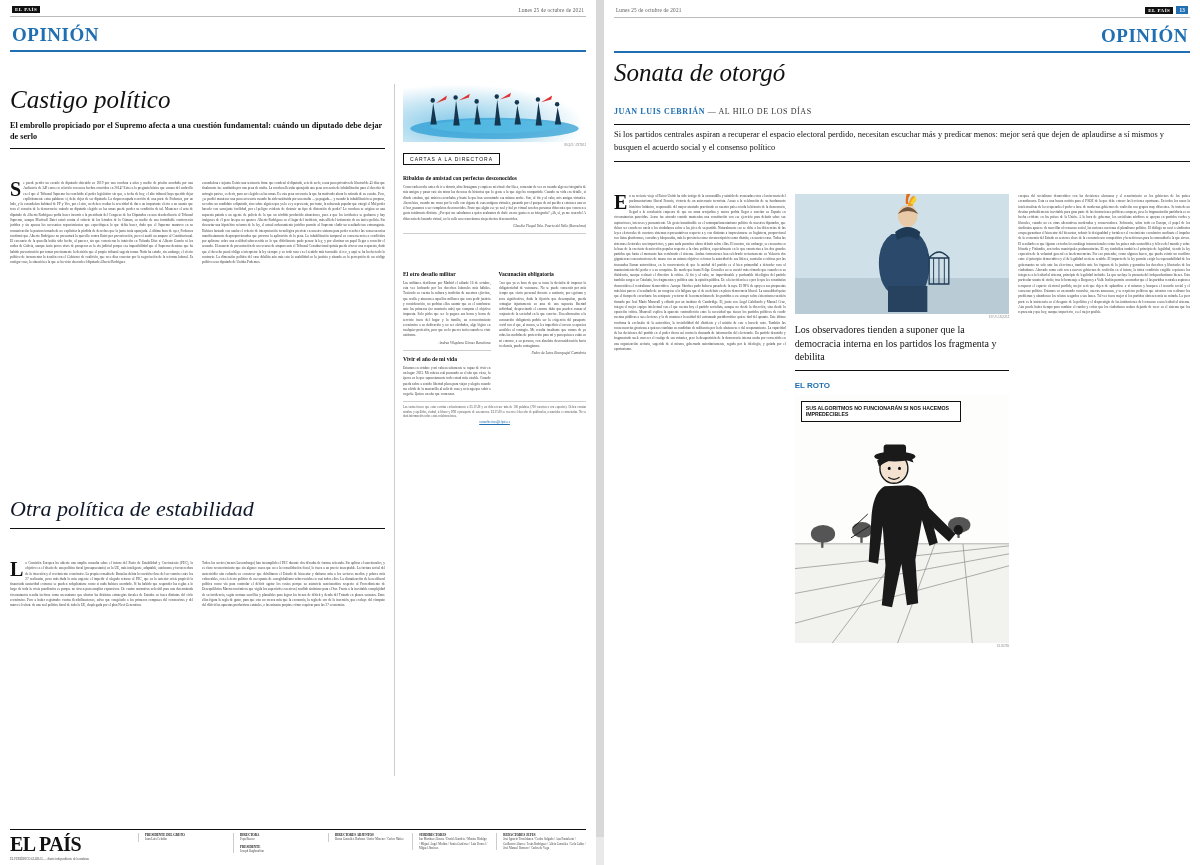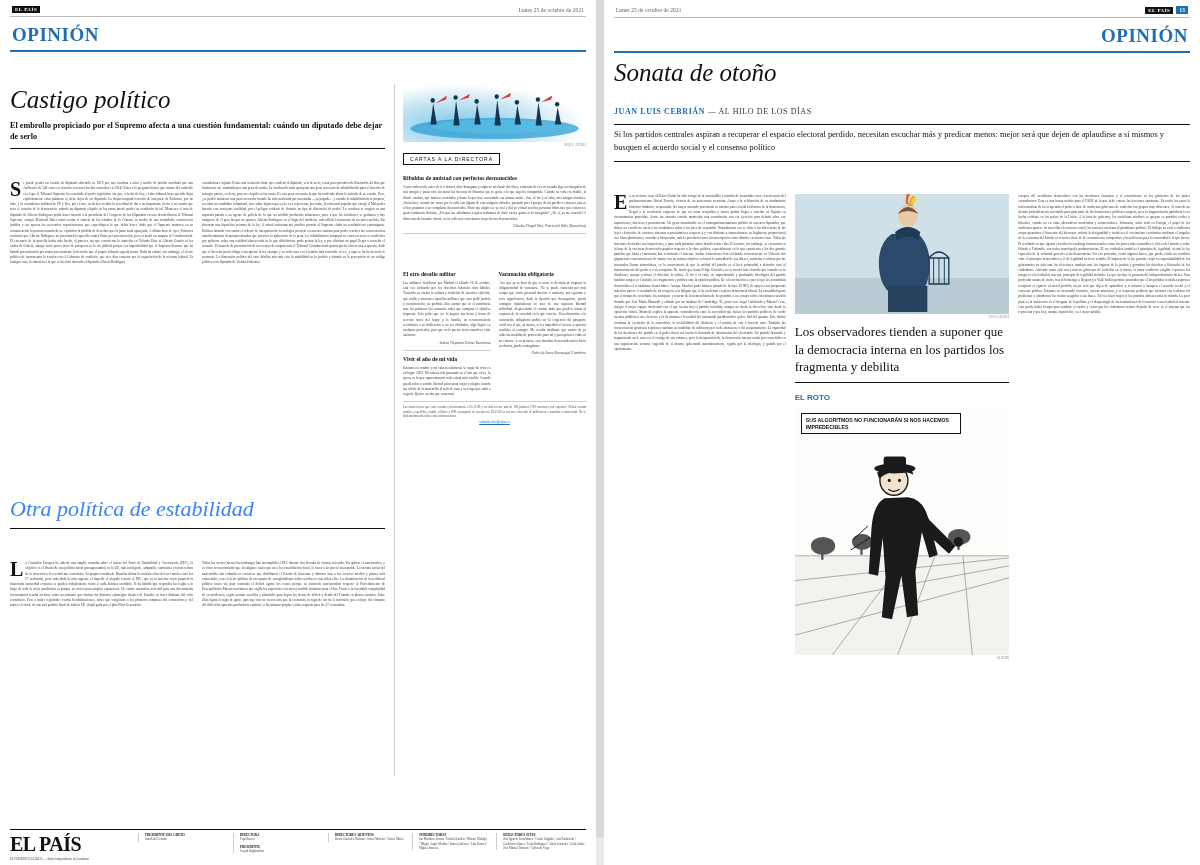--- a/index.html
+++ b/index.html
@@ -28,40 +28,40 @@
   .col{flex:1;}
   .txt{font-size:3.4px;line-height:1.55;text-align:justify;color:#3a3a3a;
        hyphens:auto;overflow:hidden;}
   .dropcap::first-letter{float:left;font-size:20px;line-height:15px;padding:1px 2px 0 0;
        font-weight:bold;color:#111;}
 
   h1.art{font-family:"Liberation Serif",serif;font-style:italic;font-weight:normal;
          font-size:25px;margin:2px 0 6px 0;color:#111;}
   h2.sub{font-size:8.2px;font-weight:bold;line-height:1.35;margin:0 0 6px 0;color:#111;}
   h1.art2{font-family:"Liberation Serif",serif;font-style:italic;font-weight:normal;
-         font-size:22px;margin:10px 0 6px 0;color:#3b82f6;}
+         font-size:22px;margin:10px 0 6px 0;color:#0f172a;}
 
   .byline{font-size:8px;letter-spacing:.6px;margin:20px 0 8px 0;color:#333;}
   .byline .name{color:#1f6fb2;font-weight:bold;}
   .standfirst{font-size:8.4px;line-height:1.5;color:#111;margin:0 0 7px 0;font-family:"Liberation Serif",serif;}
 
   
   .cartasbox{border:1px solid #111;display:inline-block;padding:2px 6px;font-size:5px;
              letter-spacing:1px;color:#111;margin:6px 0 5px 0;font-family:"Liberation Sans",sans-serif;}
   .letter-t{font-size:5.6px;font-weight:bold;line-height:1.25;margin:5px 0 3px 0;color:#111;}
   .letter-sign{font-size:3.6px;text-align:right;font-style:italic;color:#444;margin-top:2px;}
 
   
   .art-ill{width:100%;height:58px;background:
       radial-gradient(ellipse at 30% 70%, #7fc8e8 0%, #cfe9f5 45%, #ffffff 70%);
       position:relative;overflow:hidden;}
   .fig-caption{font-size:3px;color:#888;text-align:right;margin-top:1px;}
 
   .photo{width:100%;height:120px;background:linear-gradient(#dfe9ef,#c8d6de);position:relative;overflow:hidden;}
-  .photo-cap{font-size:13px;line-height:1.35;color:#111;margin-top:4px;font-weight:normal;}
+  .photo-cap{font-size:10px;line-height:1.35;color:#111;margin-top:4px;font-weight:normal;}
 
   .elroto{border-top:1px solid #111;margin-top:6px;padding-top:3px;}
   .elroto .tag{color:#1f6fb2;font-weight:bold;font-size:8px;font-family:"Liberation Sans",sans-serif;}
   .cartoon{width:100%;height:248px;background:#fff;border:0;position:relative;overflow:hidden;margin-top:3px;}
   .cartoon .speech{position:absolute;left:6px;top:6px;width:150px;border:1px solid #111;
       background:#fff;font-family:"Liberation Sans",sans-serif;font-size:5.2px;line-height:1.3;
       padding:3px 4px;font-weight:bold;}
 
   
   .footer{position:absolute;left:10px;right:10px;bottom:4px;border-top:1px solid #111;padding-top:3px;}
@@ -220,21 +220,21 @@
       <span style="display:flex;align-items:center;gap:3px;">
         <span class="brand">EL PAÍS</span>
         <span class="pg">13</span>
       </span>
     </div>
     <div class="rule"></div>
 
     <div class="sectionhead right">OPINIÓN</div>
     <div class="thickrule"></div>
 
-    <h1 class="art">Sonata de otoño</h1>
+    <h1 class="art">Sonata de otorgó</h1>
     <div class="byline">
       <span class="name">JUAN LUIS CEBRIÁN</span>
       <span>— AL HILO DE LOS DÍAS</span>
     </div>
     <div class="thinrule"></div>
     <div class="standfirst">Si los partidos centrales aspiran a recuperar el espacio electoral perdido, necesitan escuchar más y predicar menos: mejor será que dejen de aplaudirse a sí mismos y busquen el acuerdo social y el consenso político</div>
     <div class="thinrule"></div>
 
     <div class="cols">
 

